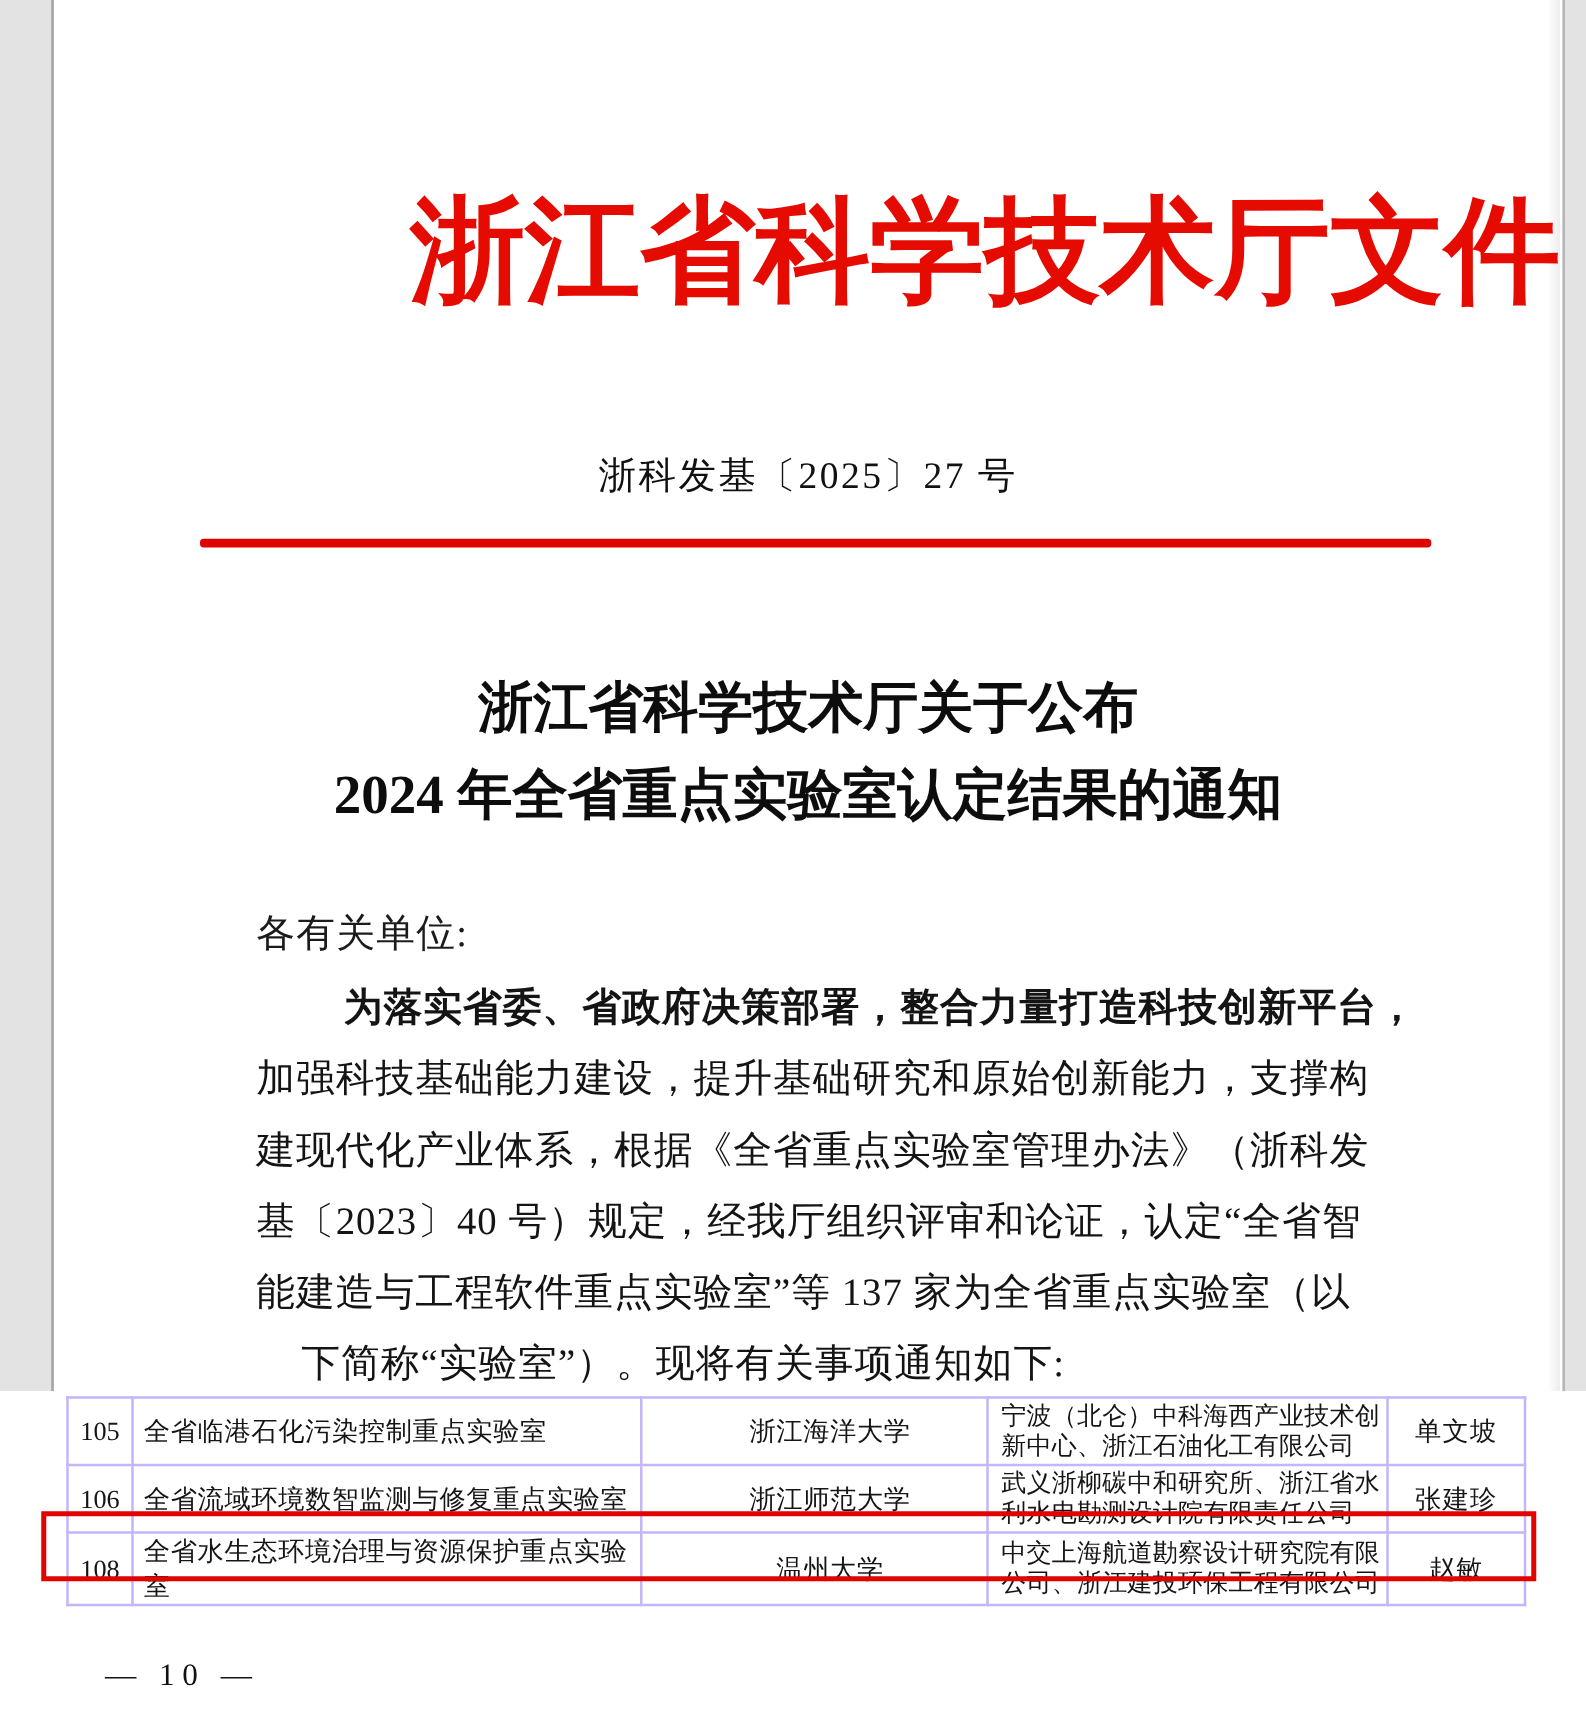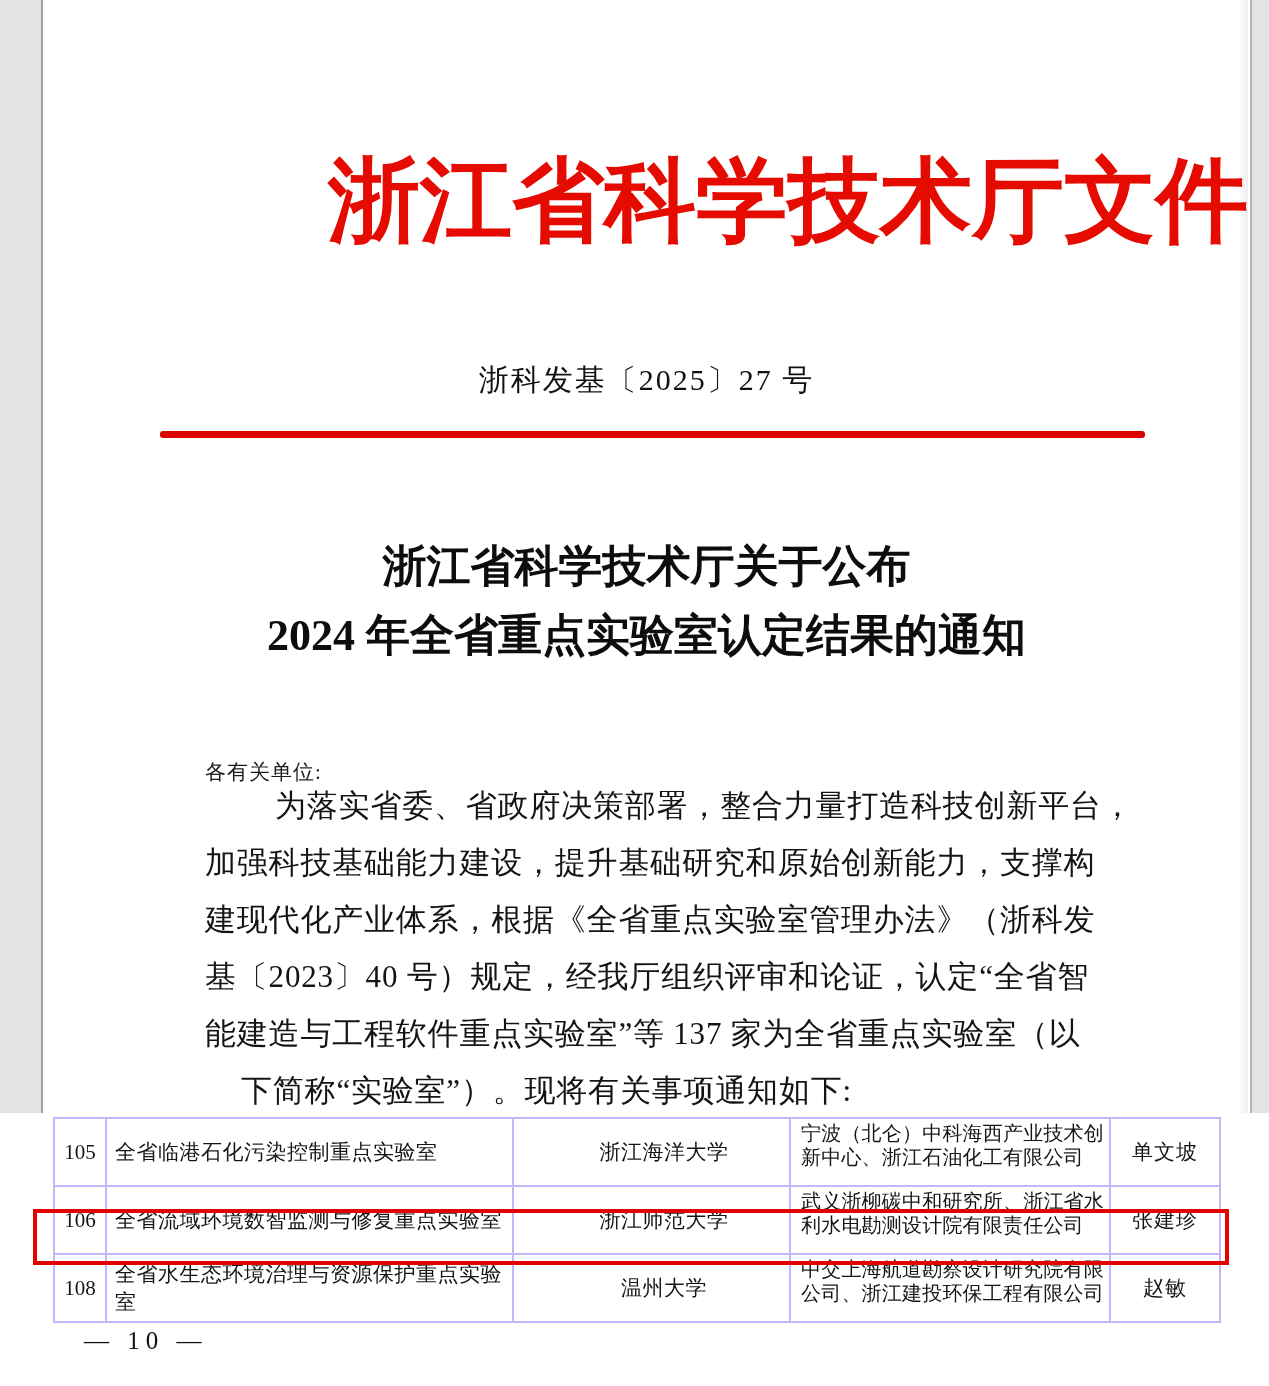--- a/index.html
+++ b/index.html
@@ -27,40 +27,40 @@
   }
   .red-rule {
     position: absolute; left: 160px; top: 431px; width: 985px; height: 7px;
     background: #dd0400; border-radius: 3px;
   }
   .notice-title { position: absolute; left: 45px; width: 1203px; text-align: center;
     font-size: 44px; font-weight: bold; color: #0d0d0d; white-space: nowrap; }
   .notice-title.l1 { top: 537px; }
   .notice-title.l2 { top: 606px; }
 
-  .salutation { position: absolute; left: 205px; top: 758px; font-size: 21px; letter-spacing: 1px; }
+  .salutation { position: absolute; left: 205px; top: 726px; font-size: 31px; letter-spacing: 1px; }
   .body-line { position: absolute; left: 205px; width: 930px; font-size: 31px;
     letter-spacing: 0.8px; white-space: nowrap; color: #141414; }
-  .body-line.indent { padding-left: 70px; }
+  .body-line.indent { padding-left: 70px; font-weight: bold; }
   .bl-1 { top: 785px; } .bl-2 { top: 842px; } .bl-3 { top: 899px; }
   .bl-4 { top: 956px; } .bl-5 { top: 1013px; } .bl-6 { top: 1070px; margin-left: 36px; }
 
   
   .table-section { position: absolute; left: 0; top: 1113px; width: 1269px; height: 273px; background: #ffffff; }
 
   table.lab-table {
     position: absolute; left: 53px; top: 4px;
     width: 1162px; border-collapse: collapse; table-layout: fixed;
     font-family: "Liberation Serif", "DejaVu Serif", serif;
   }
   table.lab-table td { border: 2px solid #c4b5fd; vertical-align: middle; color: #151515; }
   td.c-no       { width: 52px;  text-align: center; font-size: 21px; }
   td.c-lab      { width: 407px; text-align: left; font-size: 21px; padding-left: 8px; letter-spacing: 0.5px; }
   td.c-host     { width: 277px; text-align: center; font-size: 21px; padding-left: 25px; letter-spacing: 0.5px; }
-  td.c-partners { width: 320px; text-align: left; font-size: 20px; padding: 2px 4px 16px 10px; line-height: 24px; letter-spacing: 0.2px; }
+  td.c-partners { width: 320px; text-align: left; font-size: 20px; padding: 2px 4px 2px 10px; line-height: 24px; letter-spacing: 0.2px; }
   td.c-director { width: 110px; text-align: center; font-size: 21px; letter-spacing: 1px; }
   tr.r-105 { height: 50px; } tr.r-106 { height: 45px; }
   tr.r-107 { height: 53px; } tr.r-108 { height: 47px; }
 
   .highlight-box {
     position: absolute; left: 33px; top: 96px; width: 1196px; height: 56px;
     border: 4px solid #e00300; pointer-events: none; z-index: 5; background: transparent;
   }
 
   .page-number { position: absolute; left: 84px; top: 214px; font-size: 25px;

